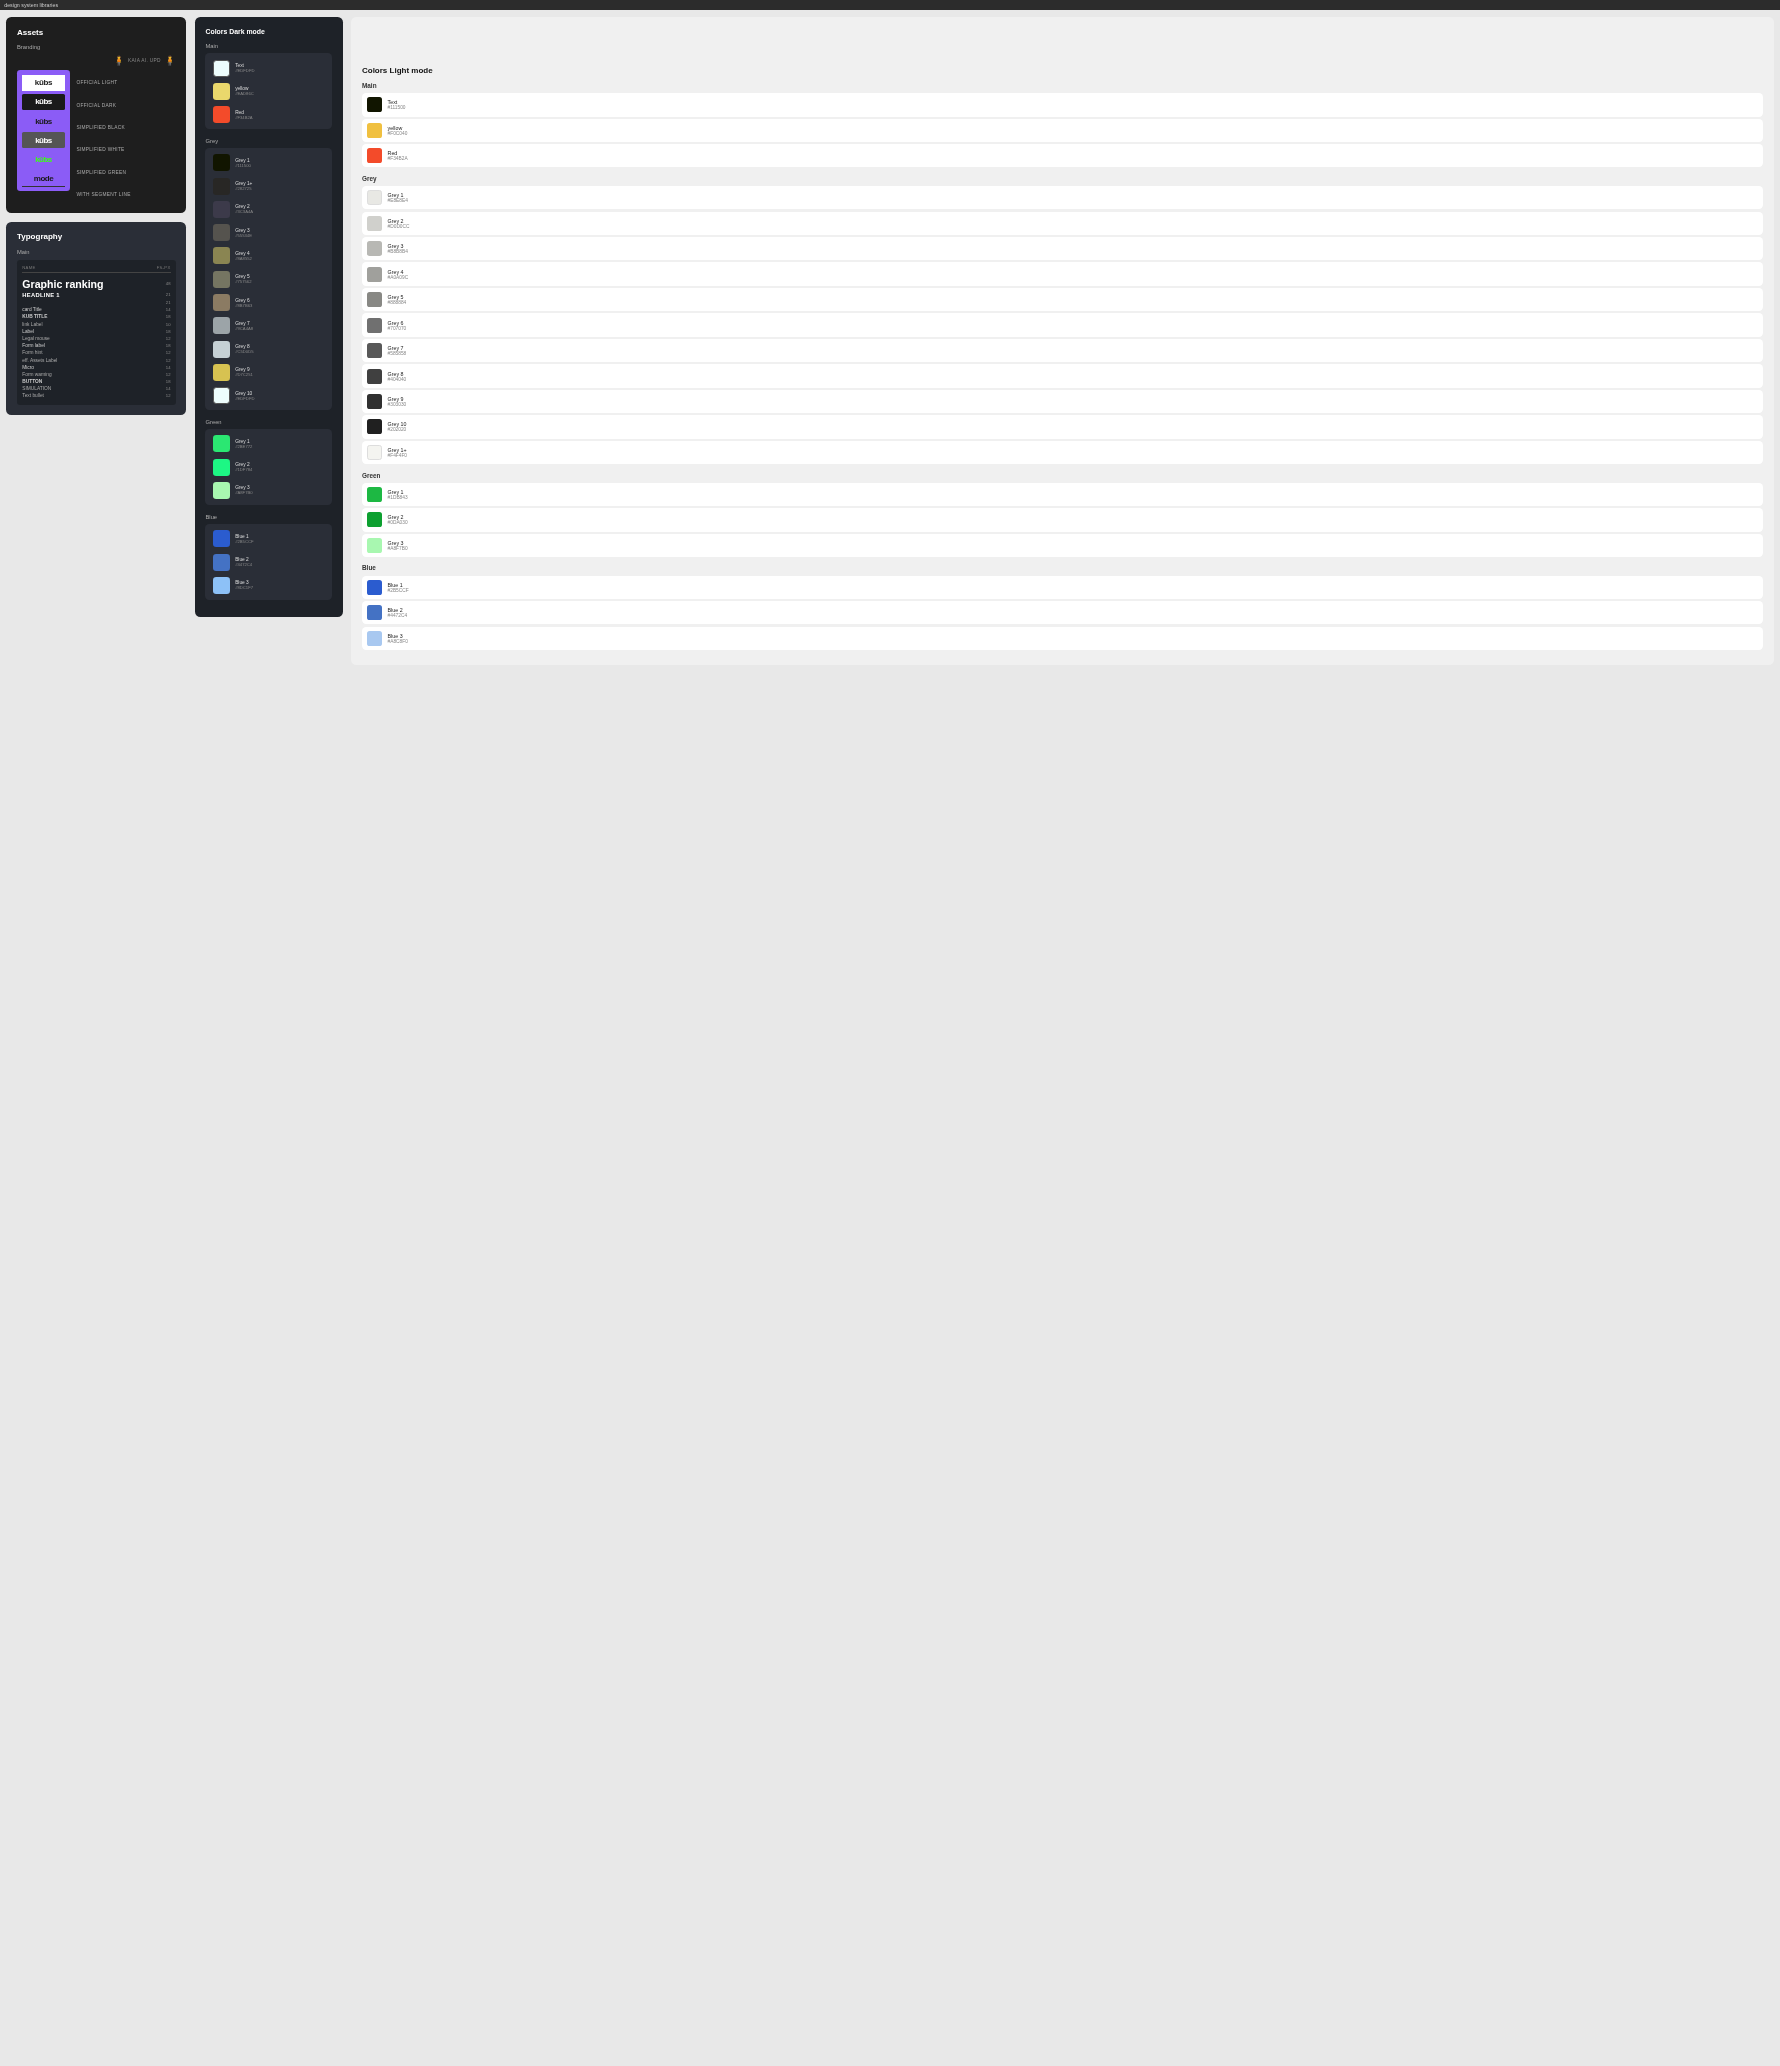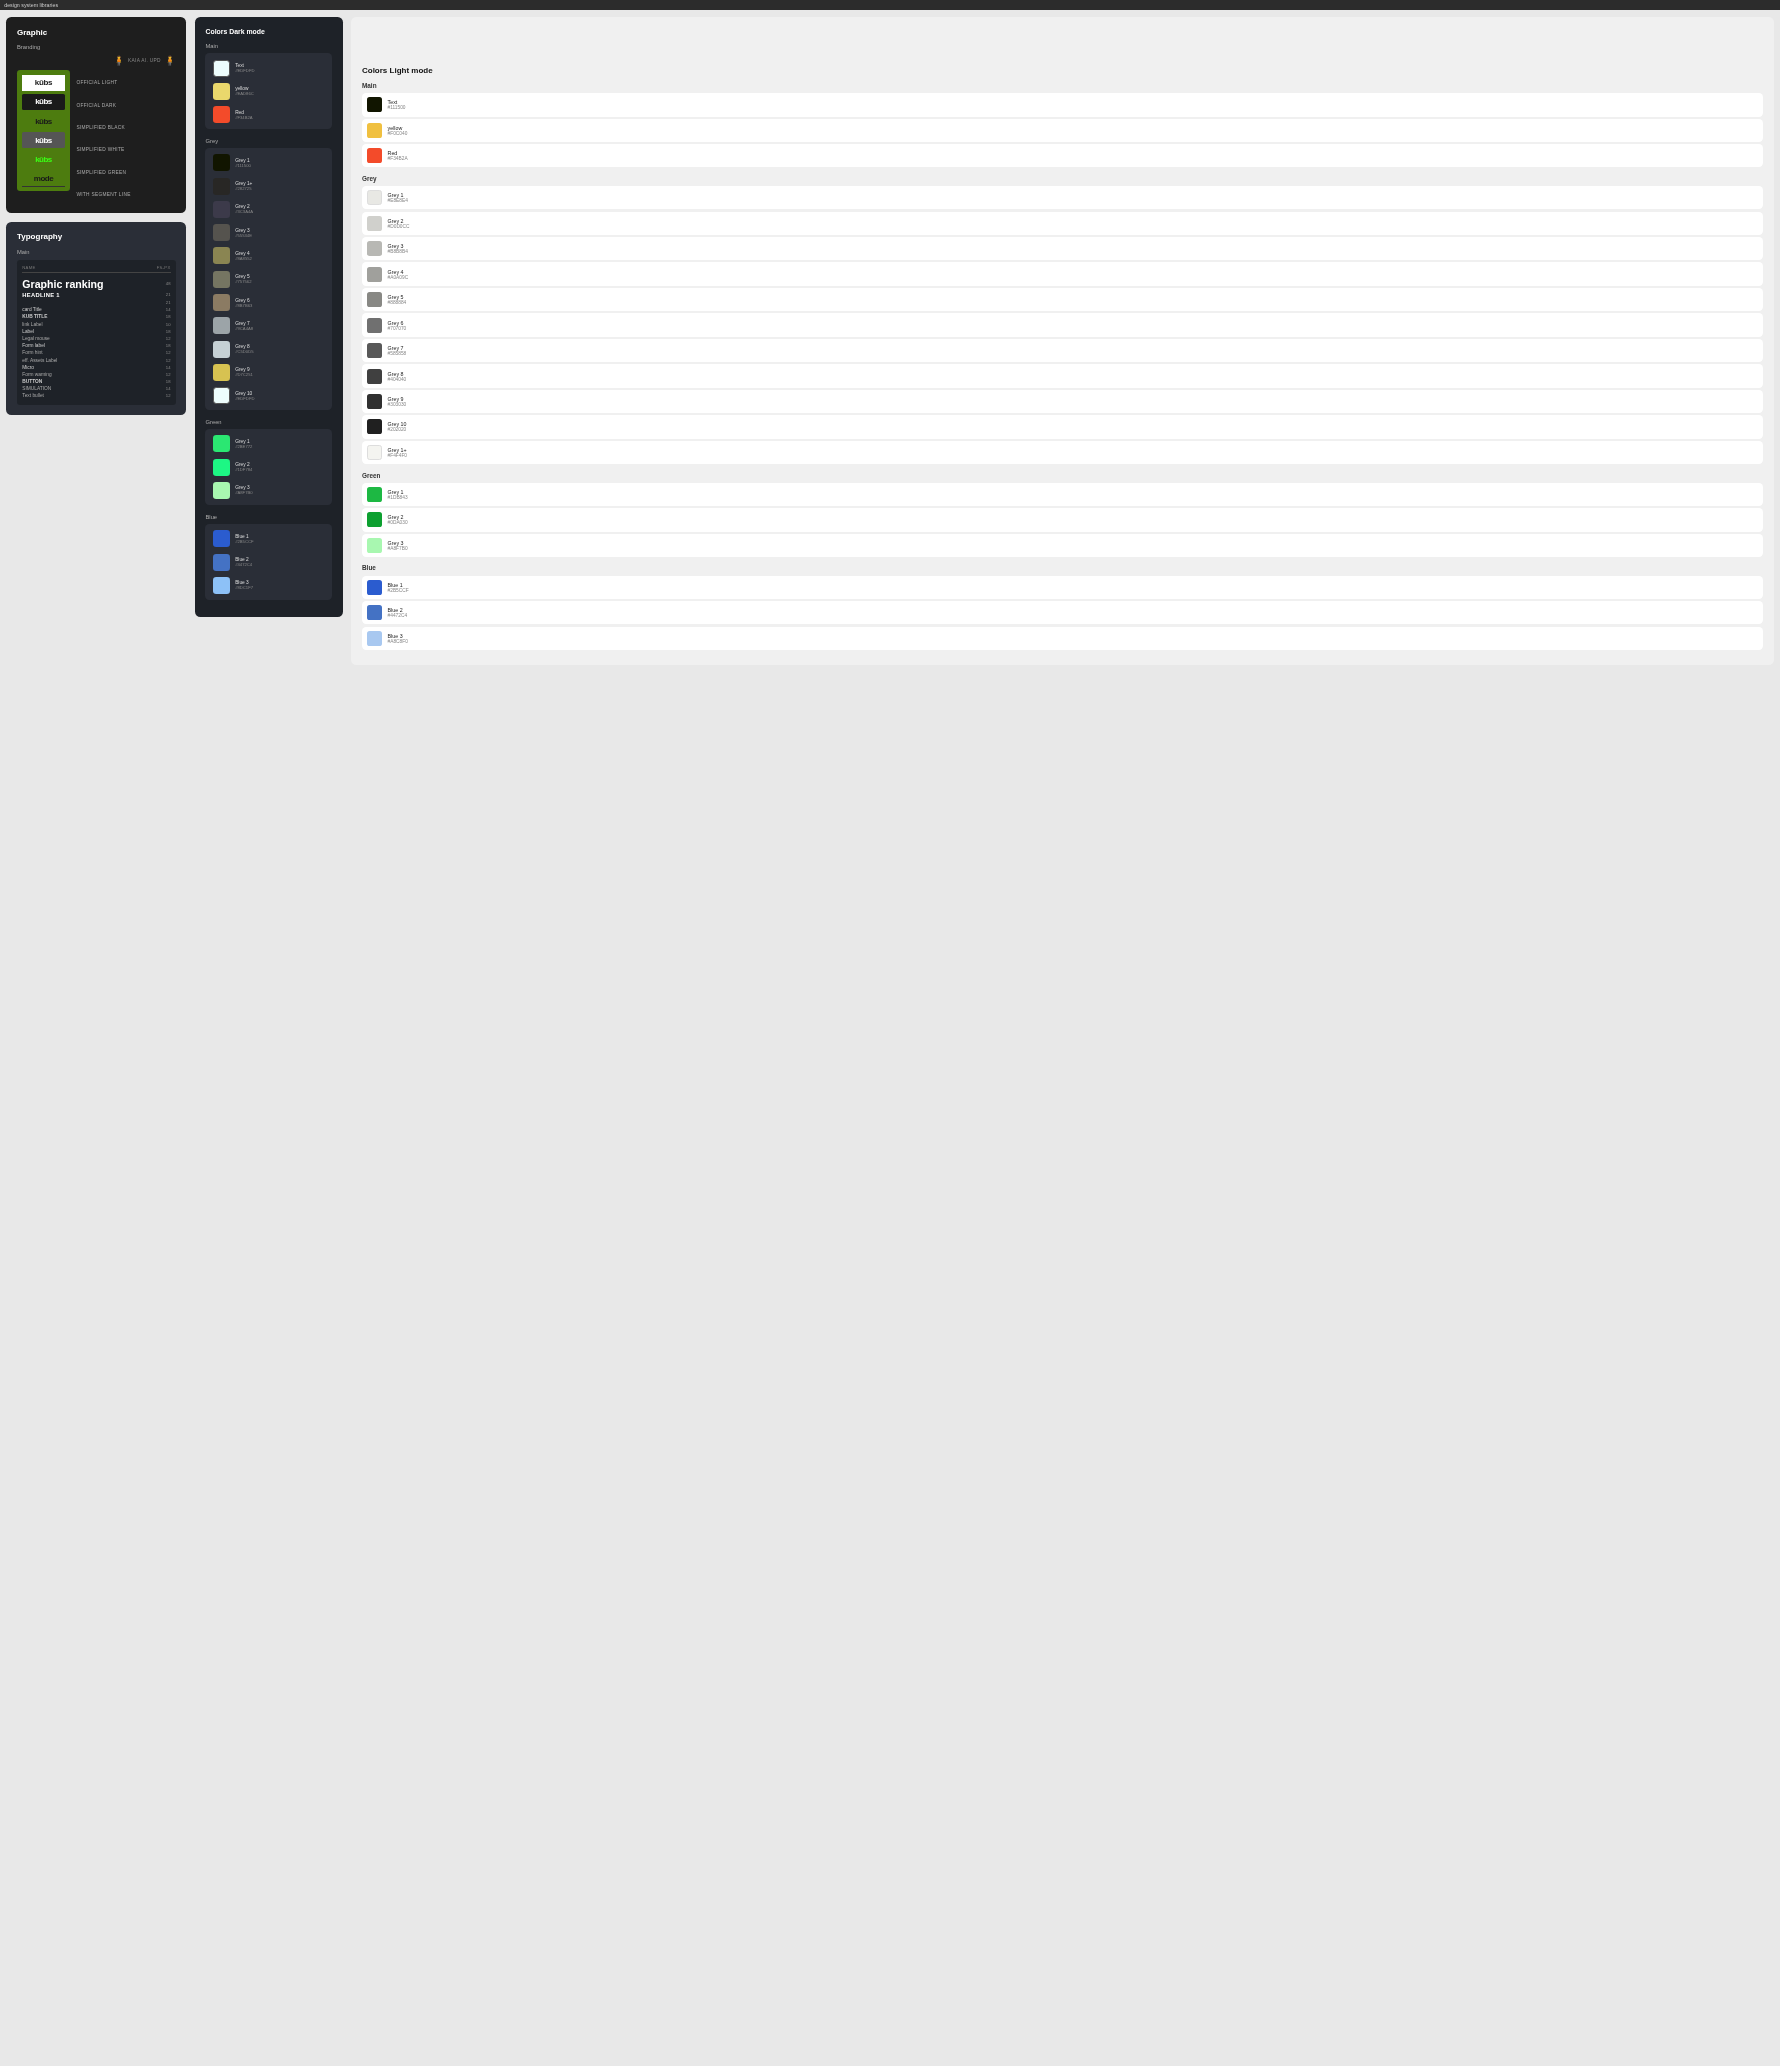--- a/index.html
+++ b/index.html
@@ -50,21 +50,21 @@
       font-size: 5.8px;
       color: #aaa;
       margin-bottom: 5.3px;
     }
     .branding-content {
       display: flex;
       gap: 6.4px;
       align-items: flex-start;
     }
     .logo-stack {
-      background: #4d7c0f;
+      background: #8b5cf6;
       border-radius: 3.2px;
       padding: 4.2px 5.3px;
       display: flex;
       flex-direction: column;
       gap: 3.2px;
       width: 53px;
       justify-content: center;
     }
     .logo-item {
       height: 16px;
@@ -257,21 +257,21 @@
 
 <div class="top-bar">
   <span>design system libraries</span>
 </div>
 
 <div class="main-content">
 
   <div class="left-column">
 
     <div class="graphic-panel">
-      <div class="panel-title">Graphic</div>
+      <div class="panel-title">Assets</div>
       <div class="branding-label">Branding</div>
       <div class="kaia-upd-row">
         <span style="font-size:9.5px;color:#aaa;">🧍</span>
         <span class="kaia-upd-text">KAIA AI. UPD</span>
         <span style="font-size:9.5px;color:#aaa;">🧍</span>
       </div>
       <div class="branding-content">
         <div class="logo-stack">
           <div class="logo-item logo-light" style="font-weight:900;font-size:8px;letter-spacing:-0.3px;">kūbs</div>
           <div class="logo-item" style="background:#1a1a1a;color:white;border-radius:1.6px;width:100%;justify-content:center;display:flex;align-items:center;font-weight:900;font-size:8px;">kūbs</div>

